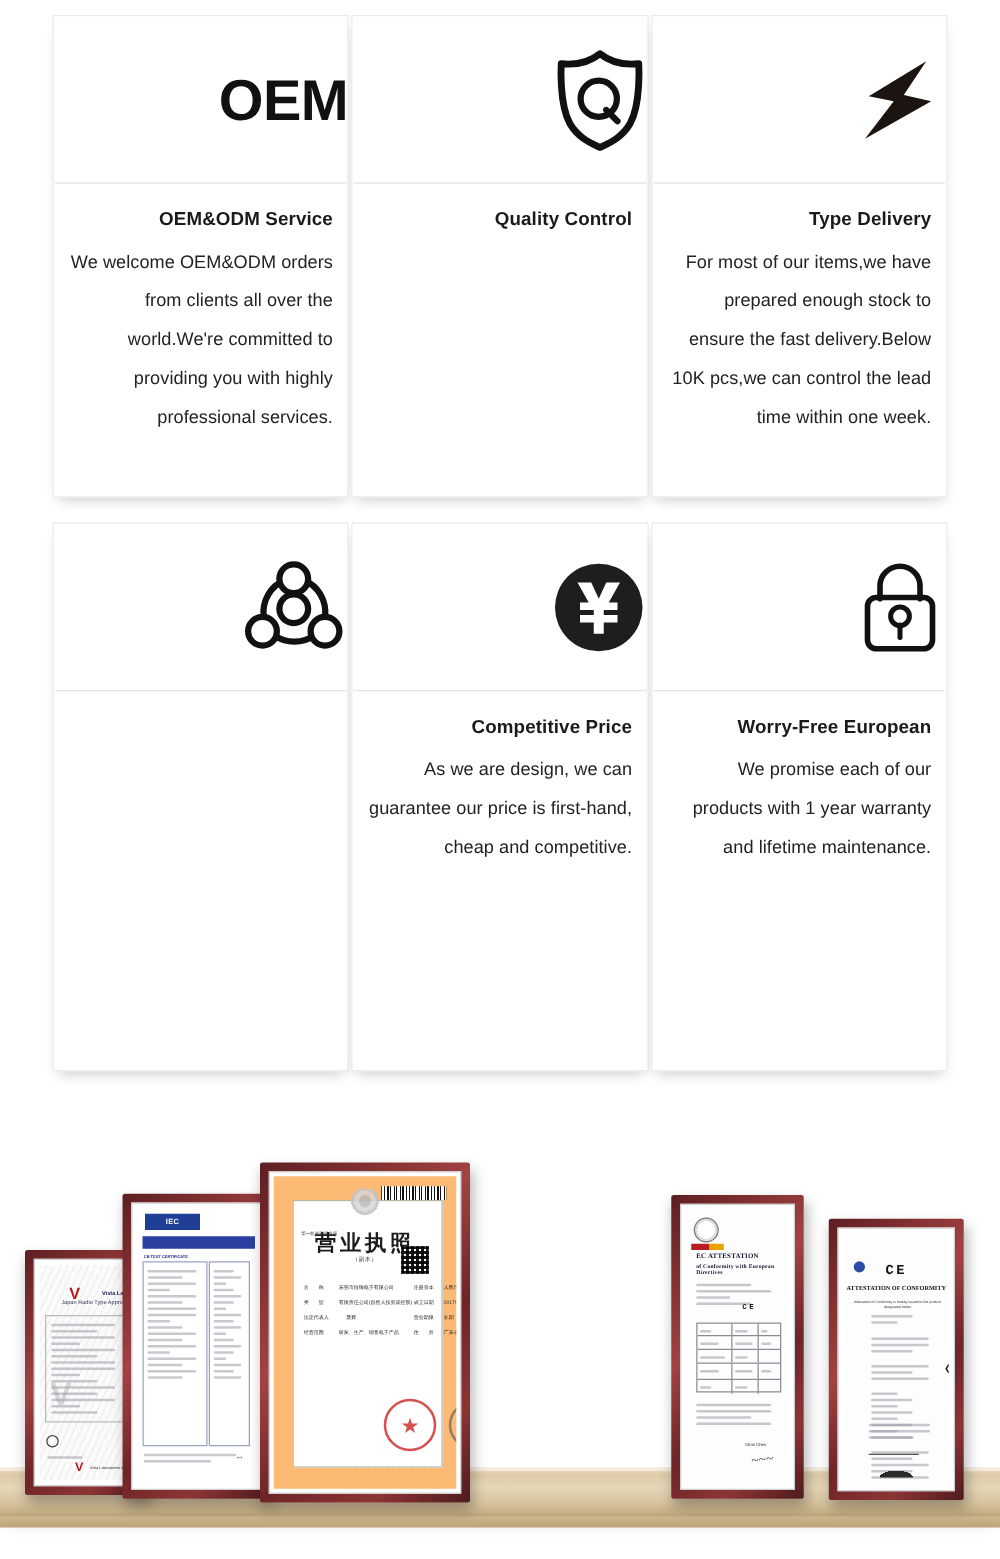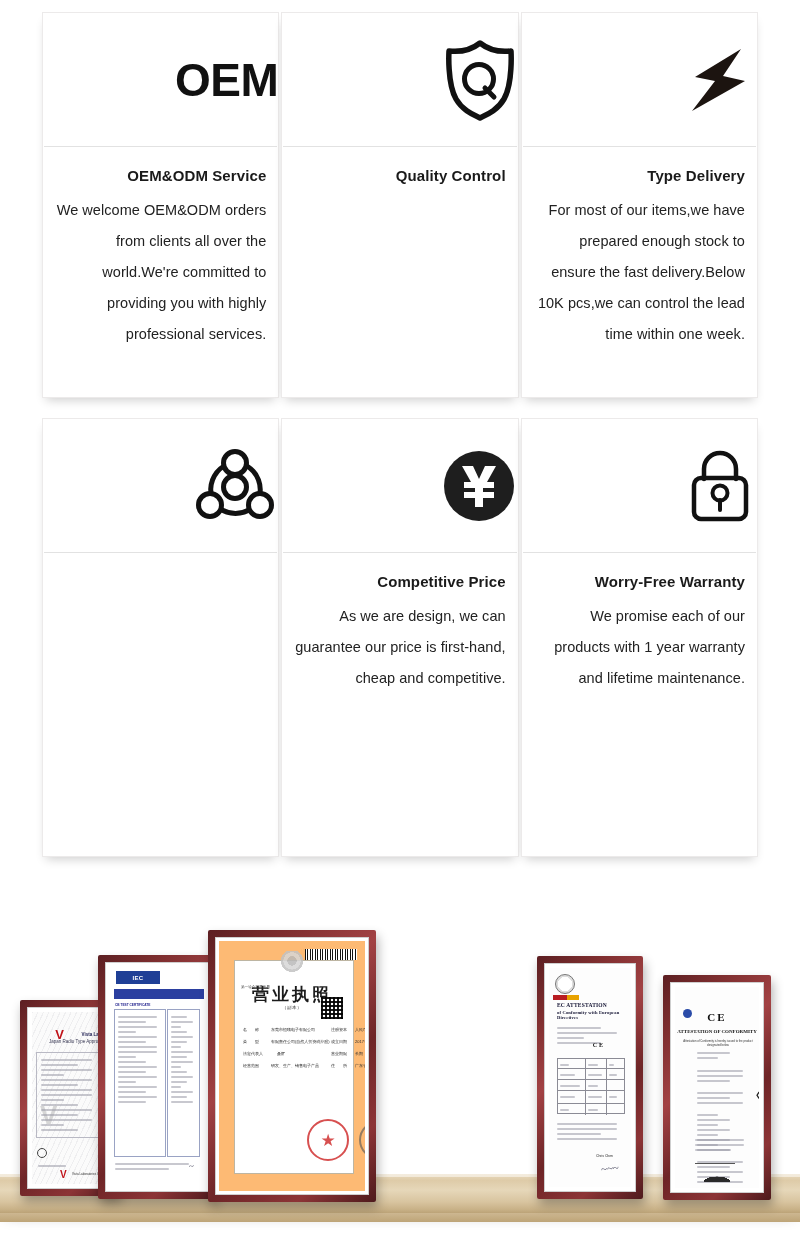--- a/index.html
+++ b/index.html
@@ -210,21 +210,21 @@
     border: 2px solid #555; border-radius:50%;
     display:flex; align-items:center; justify-content:center;
     color:#555; font-size:15px; opacity:.62;
   }
 
   
   .c4 { left: 537px; top: 56px; width: 106px; height: 243px; }
   .ce-mark {
     position:absolute; left:50%; top:24px; transform:translateX(-50%);
     font-size:11px; font-weight:bold; color:#111; letter-spacing:2px;
-    font-family:Liberation Serif, serif;
+    font-family:Liberation Mono, monospace;
   }
   .c4-head {
     position:absolute; left:8px; top:36px; right:6px;
     font-size:5.5px; font-weight:bold; color:#101030; font-family:"Liberation Serif", serif;
     letter-spacing:.2px;
   }
   .tuv {
     position:absolute; left:6px; top:6px; width:20px; height:20px;
     border:1.2px solid #777; border-radius:50%;
     background: radial-gradient(circle,#fff 55%, #ddd 56%);
@@ -323,21 +323,21 @@
         <div class="card-icon">
           <svg class="ic" width="74" height="82" viewBox="0 0 74 82" fill="none">
             <path d="M21 34 L21 24 A16 16 0 0 1 53 24 L53 34" stroke="#111" stroke-width="4.5" fill="none" stroke-linecap="round"></path>
             <rect x="11" y="33" width="52" height="41" rx="7" stroke="#111" stroke-width="4.5" fill="none"></rect>
             <circle cx="37" cy="48" r="7.5" stroke="#111" stroke-width="4" fill="none"></circle>
             <path d="M37 55 L37 65" stroke="#111" stroke-width="4" stroke-linecap="round"></path>
           </svg>
         </div>
         <div class="card-divider"></div>
         <div class="card-body">
-          <div class="card-title">Worry-Free Warranty</div>
+          <div class="card-title">Worry-Free European</div>
           <div class="card-text">We promise each of our products with 1 year warranty and lifetime maintenance.</div>
         </div>
       </div>
     </div>
   </div>
 
   <div class="certs">
 
     <div class="shelf"></div>
     <div class="shelf-front"></div>

